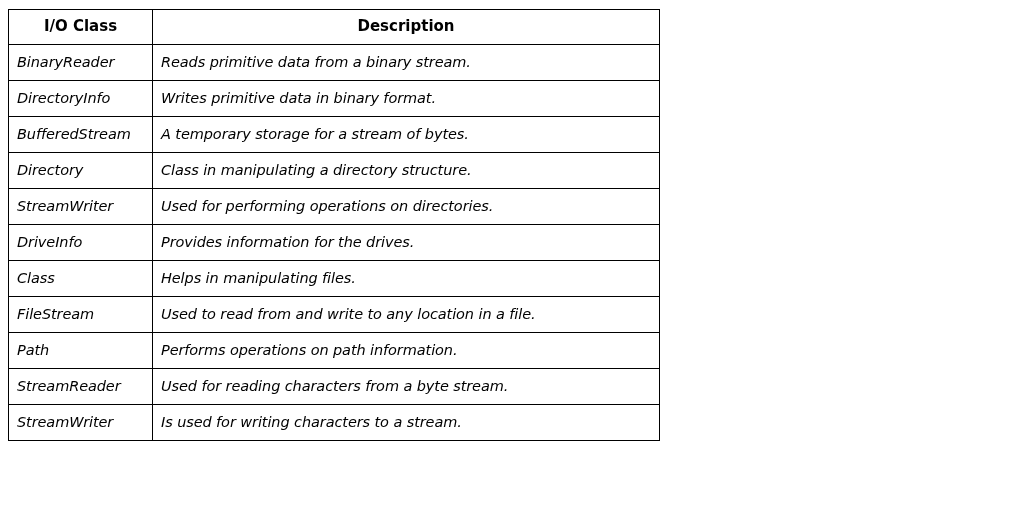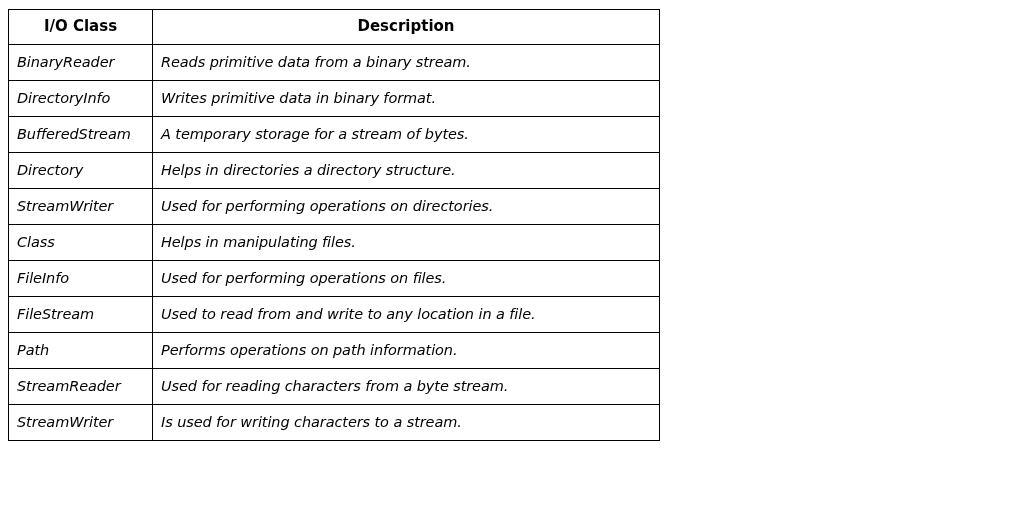--- a/index.html
+++ b/index.html
@@ -85,33 +85,33 @@
       <tr>
         <td class="cell-class">DirectoryInfo</td>
         <td class="cell-desc">Writes primitive data in binary format.</td>
       </tr>
       <tr>
         <td class="cell-class">BufferedStream</td>
         <td class="cell-desc">A temporary storage for a stream of bytes.</td>
       </tr>
       <tr>
         <td class="cell-class">Directory</td>
-        <td class="cell-desc">Helps in directories a directory structure.</td>
+        <td class="cell-desc">Class in manipulating a directory structure.</td>
       </tr>
       <tr>
         <td class="cell-class">StreamWriter</td>
         <td class="cell-desc">Used for performing operations on directories.</td>
       </tr>
       <tr>
+        <td class="cell-class">DriveInfo</td>
+        <td class="cell-desc">Provides information for the drives.</td>
+      </tr>
+      <tr>
         <td class="cell-class">Class</td>
         <td class="cell-desc">Helps in manipulating files.</td>
-      </tr>
-      <tr>
-        <td class="cell-class">FileInfo</td>
-        <td class="cell-desc">Used for performing operations on files.</td>
       </tr>
       <tr>
         <td class="cell-class">FileStream</td>
         <td class="cell-desc">Used to read from and write to any location in a file.</td>
       </tr>
       <tr>
         <td class="cell-class">Path</td>
         <td class="cell-desc">Performs operations on path information.</td>
       </tr>
       <tr>

